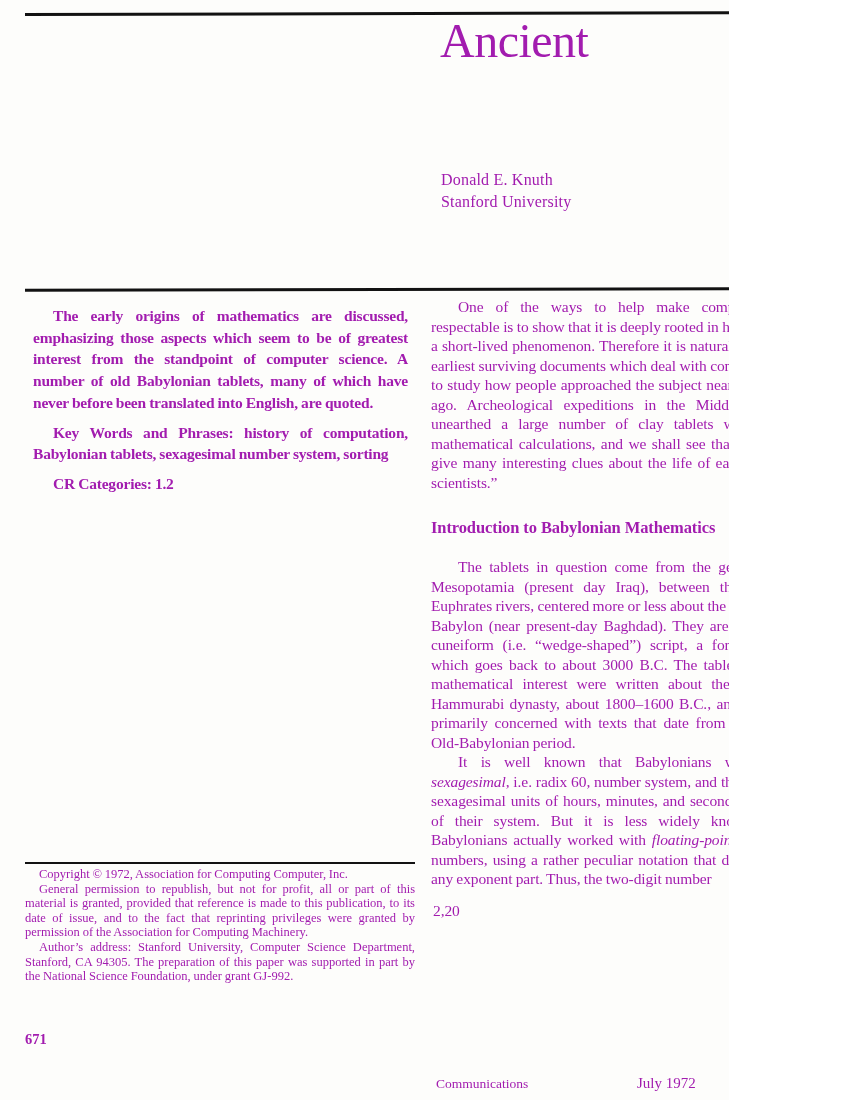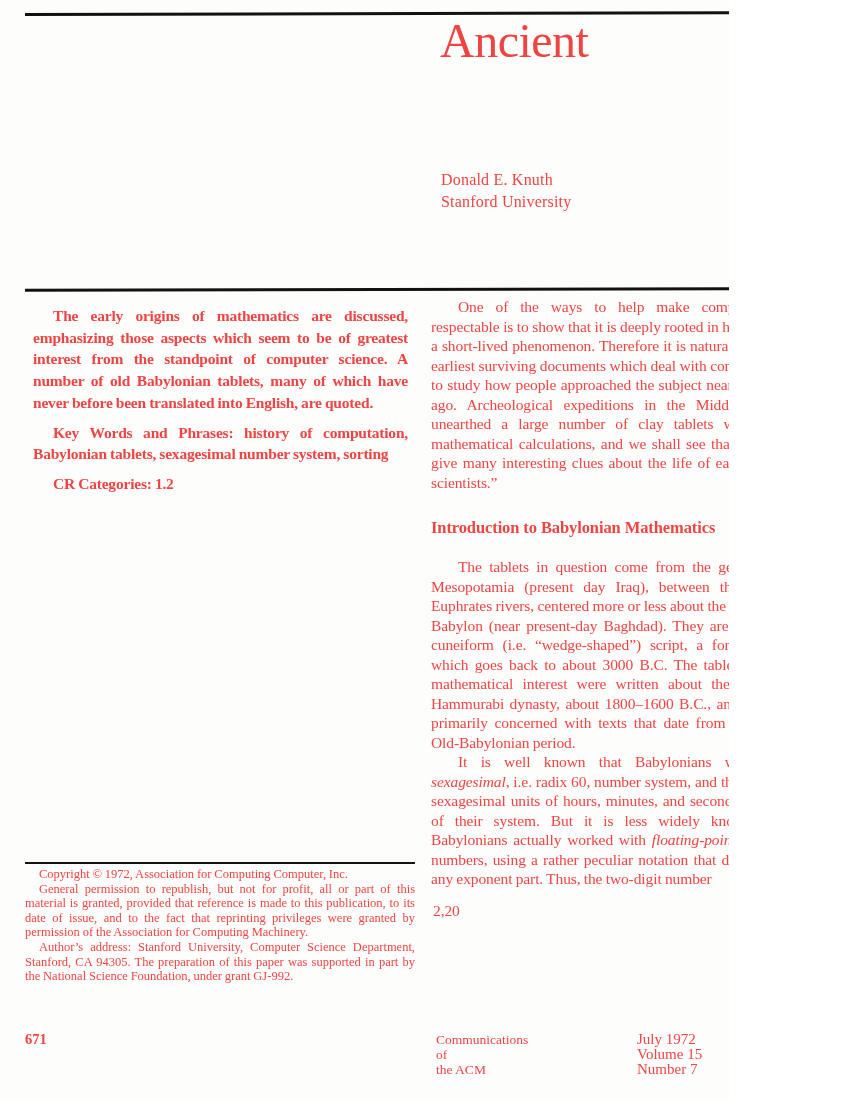--- a/index.html
+++ b/index.html
@@ -5,21 +5,21 @@
   html, body {
     margin: 0;
     padding: 0;
     background: #ffffff;
   }
   .page {
     position: relative;
     width: 729px;
     height: 1100px;
     background: #fdfdfb;
-    color: #ef4444;
+    color: #a21caf;
     font-family: "Liberation Serif", "DejaVu Serif", serif;
     overflow: hidden;
   }
   .rule {
     position: absolute;
     background: #121212;
   }
   .rule-top    { left: 25px; top: 12px;  width: 808px; height: 3px; transform: rotate(-0.15deg); }
   .rule-mid    { left: 25px; top: 288px; width: 808px; height: 3px; transform: rotate(-0.12deg); }
   .rule-footnote { left: 25px; top: 862px; width: 390px; height: 2px; }
@@ -118,21 +118,21 @@
     left: 436px; top: 1032px;
     font-size: 13.5px;
     line-height: 15.2px;
   }
   .footer-issue {
     position: absolute;
     left: 637px; top: 1032px;
     font-size: 15px;
     line-height: 15.2px;
   }
-  .footer-journal span, .footer-issue span { display: block; }
+  .footer-journal span, .footer-issue span { display: block; margin-top: 44px; }
 </style>
 </head>
 <body>
 
 <div class="page">
 
   <div class="rule rule-top"></div>
 
   <div class="masthead">
     <span class="title-line">Ancient</span>

